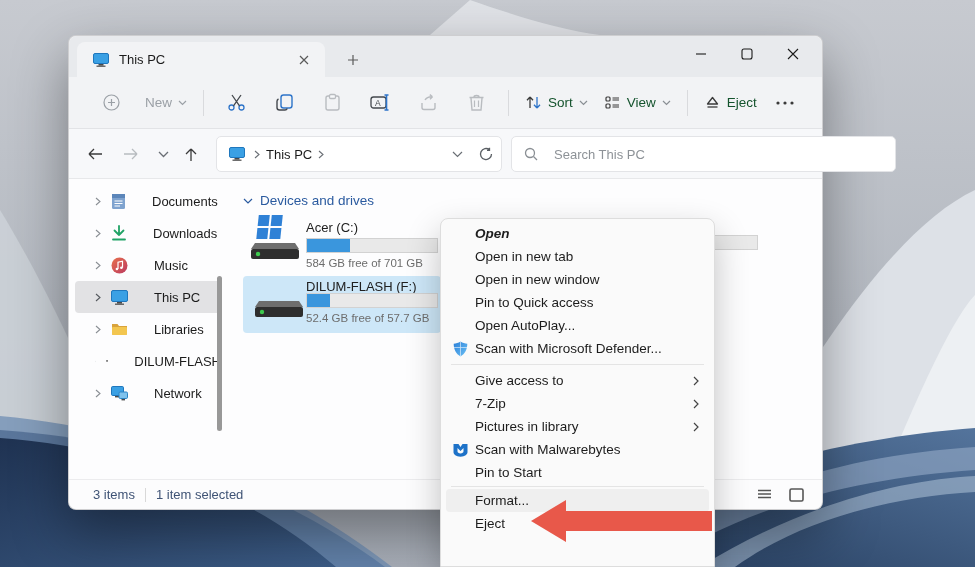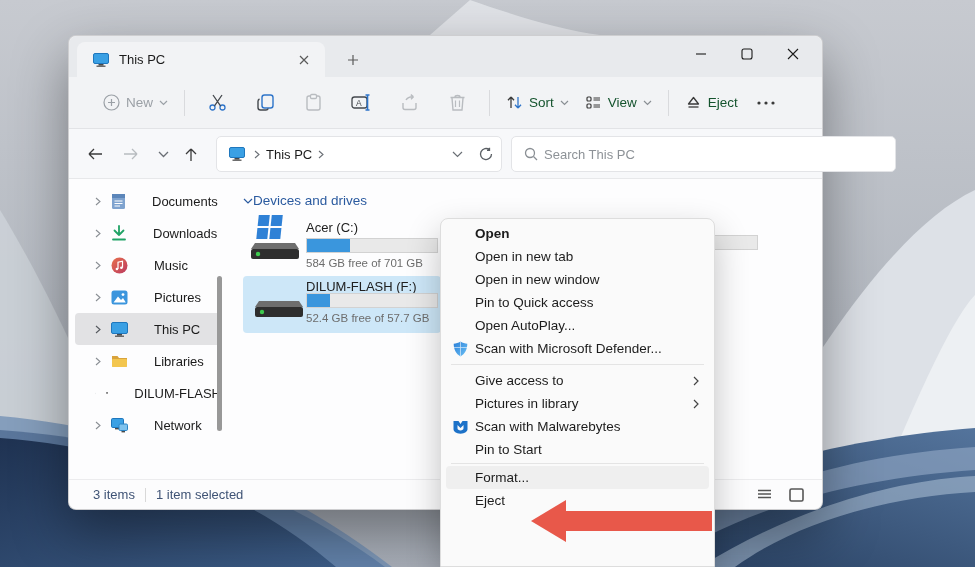--- a/index.html
+++ b/index.html
@@ -20,46 +20,46 @@
   .tab-title { font-size:13px; color:#1b1b1b; margin-left:10px; flex:1; }
   .tab-close { width:22px; height:22px; display:flex; align-items:center; justify-content:center; border-radius:4px; }
   .newtab { position:absolute; left:272px; top:12px; width:24px; height:24px; display:flex; align-items:center; justify-content:center; border-radius:4px; }
   .wctrls { position:absolute; right:6px; top:2px; display:flex; }
   .wbtn { width:46px; height:32px; display:flex; align-items:center; justify-content:center; }
 
   .toolbar { position:absolute; left:0; top:41px; right:0; height:52px; background:#f2f3f5;
              border-bottom:1px solid #e2e3e6; display:flex; align-items:center; padding-left:26px; }
   .tbtn { display:flex; align-items:center; gap:6px; padding:6px 8px; border-radius:4px; }
   .tbtn .lbl { font-size:13.5px; color:#14532d; }
-  .tbtn.disabled .lbl { color:#9ba0a6; }
+  .tbtn.disabled .lbl { color:#9ba0a6;margin-left:19px; }
   .tico { width:48px; height:34px; display:flex; align-items:center; justify-content:center; border-radius:4px; }
   .tsep { width:1px; height:26px; background:#d9dadd; margin:0 8px; }
 
   .addr-row { position:absolute; left:0; top:93px; right:0; height:50px; background:#f7f8fa; border-bottom:1px solid #e7e8ea; }
   .navbtn { position:absolute; top:11px; width:28px; height:28px; display:flex; align-items:center; justify-content:center; border-radius:4px; }
   .addressbar { position:absolute; left:147px; top:7px; width:286px; height:36px; background:#fff;
                 border:1px solid #e3e4e7; border-radius:5px; display:flex; align-items:center; padding:0 8px 0 12px; }
   .crumb { font-size:13px; color:#1b1b1b; margin:0 6px; }
   .searchbox { position:absolute; left:442px; top:7px; width:385px; height:36px; background:#fff;
                border:1px solid #e3e4e7; border-radius:5px; display:flex; align-items:center; padding:0 12px; }
-  .searchbox input { border:none; outline:none; flex:1; margin-left:6px; font-size:13px; color:#8b5cf6;
+  .searchbox input { border:none; outline:none; flex:1; margin-left:16px; font-size:13px; color:#8b5cf6;
                      font-family:"Liberation Sans", sans-serif; background:transparent; }
   .searchbox input::placeholder { color:#8d9297; }
 
   .body { position:absolute; left:0; top:143px; right:0; bottom:30px; background:#fdfdfe; }
 
   .sidebar { position:absolute; left:0; top:0; width:162px; height:100%; padding-top:6px; }
   .srow { position:relative; height:32px; display:flex; align-items:center; margin:0 10px 0 6px; border-radius:4px; padding-left:20px; }
   .srow.sel { background:#e2e2e4; }
   .srow .chev { margin-right:10px; }
   .srow .slabel { font-size:13px; color:#1b1b1b; margin-left:26px; white-space:nowrap; }
   .side-scroll { position:absolute; left:148px; top:97px; width:5px; height:155px; background:#989898; border-radius:3px; }
 
   .main { position:absolute; left:172px; top:0; right:0; height:100%; }
-  .grp { position:absolute; left:2px; top:14px; display:flex; align-items:center; }
+  .grp { position:absolute; left:2px; top:14px; display:flex; align-items:center; gap:7px; }
   .grp .gtext { font-size:13.5px; color:#2a5a9f; }
   .tile-label { font-size:13px; color:#202020; }
   .cap-bar { width:132px; height:15px; background:#e9e9e9; border:1px solid #d2d2d2; }
   .cap-fill { height:100%; background:#3a96dd; }
   .cap-text { font-size:11.5px; color:#6d6d6d; }
   .drive-sel { position:absolute; left:2px; top:97px; width:198px; height:57px; background:#cde7f8; border-radius:4px; }
 
   .statusbar { position:absolute; left:0; bottom:0; right:0; height:30px; background:#fcfcfd; border-top:1px solid #ececee;
                border-radius:0 0 8px 8px; display:flex; align-items:center; padding:0 16px 0 24px; }
   .stext { font-size:13px; color:#3f5375; }
@@ -68,21 +68,21 @@
   .vbtn { width:20px; height:20px; display:flex; align-items:center; justify-content:center; }
 
   
   .cmenu { position:absolute; left:440px; top:218px; width:275px; height:349px; z-index:50;
            background:#fafafa; border:1px solid #ddd; border-radius:8px 8px 0 0;
            box-shadow:0 14px 34px rgba(0,0,0,.24); padding-top:3px; overflow:hidden; }
   .mrow { height:23px; display:flex; align-items:center; padding:0 10px 0 0; margin:0 5px; border-radius:4px; }
   .mrow.hl { background:#efefef; }
   .mico { width:29px; display:flex; align-items:center; justify-content:center; flex:0 0 29px; }
   .mlabel { font-size:13.5px; color:#1c1c1c; }
-  .mlabel.b { font-weight:bold; }
+  .mlabel.b { font-weight:bold;font-style:italic; }
   .msub { margin-left:auto; }
   .msep1 { height:1px; background:#e4e4e4; margin:4px 10px; }
   .msep2 { height:1px; background:#e4e4e4; margin:2px 10px; }
 
   .red-arrow { position:absolute; left:525px; top:495px; z-index:60; }
 </style>
 </head>
 <body>
 
 <svg class="wallpaper" width="975" height="567" viewBox="0 0 975 567">
@@ -333,31 +333,20 @@
                 <stop offset="1" stop-color="#bb3a60"></stop>
               </linearGradient>
             </defs>
             <circle cx="8.5" cy="8.5" r="8" fill="url(#mus)"></circle>
             <path d="M7 12 V5.2 L11.5 4.2 V10.8" fill="none" stroke="#fff" stroke-width="1.2"></path>
             <circle cx="5.9" cy="12" r="1.3" fill="#fff"></circle>
             <circle cx="10.4" cy="10.8" r="1.3" fill="#fff"></circle>
           </svg>
         <span class="slabel">Music</span>
       </div>
-      <div class="srow">
-        <svg class="chev" width="6" height="9" viewBox="0 0 6 9">
-            <path d="M1 1 L5 4.5 L1 8" fill="none" stroke="#8a8f94" stroke-width="1.1"></path>
-          </svg>
-        <svg width="17" height="17" viewBox="0 0 17 17">
-            <rect x="0.5" y="1.5" width="16" height="14" rx="2.5" fill="#3b95dd"></rect>
-            <circle cx="12" cy="5.6" r="1.4" fill="#fff"></circle>
-            <path d="M2.5 13.5 L7 7.5 L10 11 L12 9 L14.8 13.5 Z" fill="#fff"></path>
-          </svg>
-        <span class="slabel">Pictures</span>
-      </div>
       <div class="srow sel">
         <svg class="chev" width="6" height="9" viewBox="0 0 6 9">
             <path d="M1 1 L5 4.5 L1 8" fill="none" stroke="#55595e" stroke-width="1.1"></path>
           </svg>
         <svg width="17" height="15" viewBox="0 0 17 15">
             <rect x="0.5" y="0.5" width="16" height="11" rx="1.5" fill="#3aa0e4" stroke="#1f77bd"></rect>
             <rect x="6" y="12" width="5" height="1.6" fill="#4a4a4a"></rect>
             <rect x="4" y="13.6" width="9" height="1.2" fill="#4a4a4a"></rect>
           </svg>
         <span class="slabel">This PC</span>
@@ -498,20 +487,27 @@
   <div class="msep1"></div>
   <div class="mrow">
     <span class="mico"></span>
     <span class="mlabel">Give access to</span>
     <svg class="msub" width="6" height="10" viewBox="0 0 6 10">
         <path d="M1 1 L5 5 L1 9" fill="none" stroke="#444" stroke-width="1.2"></path>
       </svg>
   </div>
   <div class="mrow">
     <span class="mico"></span>
+    <span class="mlabel">7-Zip</span>
+    <svg class="msub" width="6" height="10" viewBox="0 0 6 10">
+        <path d="M1 1 L5 5 L1 9" fill="none" stroke="#444" stroke-width="1.2"></path>
+      </svg>
+  </div>
+  <div class="mrow">
+    <span class="mico"></span>
     <span class="mlabel">Pictures in library</span>
     <svg class="msub" width="6" height="10" viewBox="0 0 6 10">
         <path d="M1 1 L5 5 L1 9" fill="none" stroke="#444" stroke-width="1.2"></path>
       </svg>
   </div>
   <div class="mrow">
     <span class="mico">
       <svg width="15" height="14" viewBox="0 0 15 14">
           <path d="M0.5 1 H5.5 L7.5 4 L9.5 1 H14.5 V9 C14.5 11.5 12 13.5 7.5 13.8 C3 13.5 0.5 11.5 0.5 9 Z M4.5 5 V8.2 C4.5 9.5 5.8 10.3 7.5 10.4 C9.2 10.3 10.5 9.5 10.5 8.2 V5 L7.5 8 Z" fill="#1d72c8" fill-rule="evenodd"></path>
         </svg>

